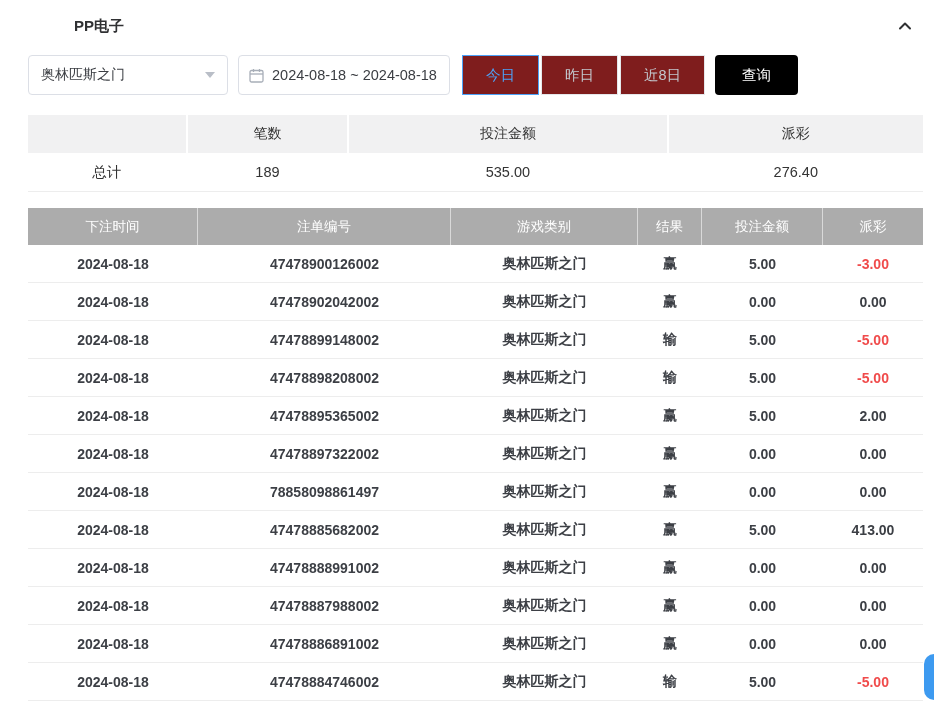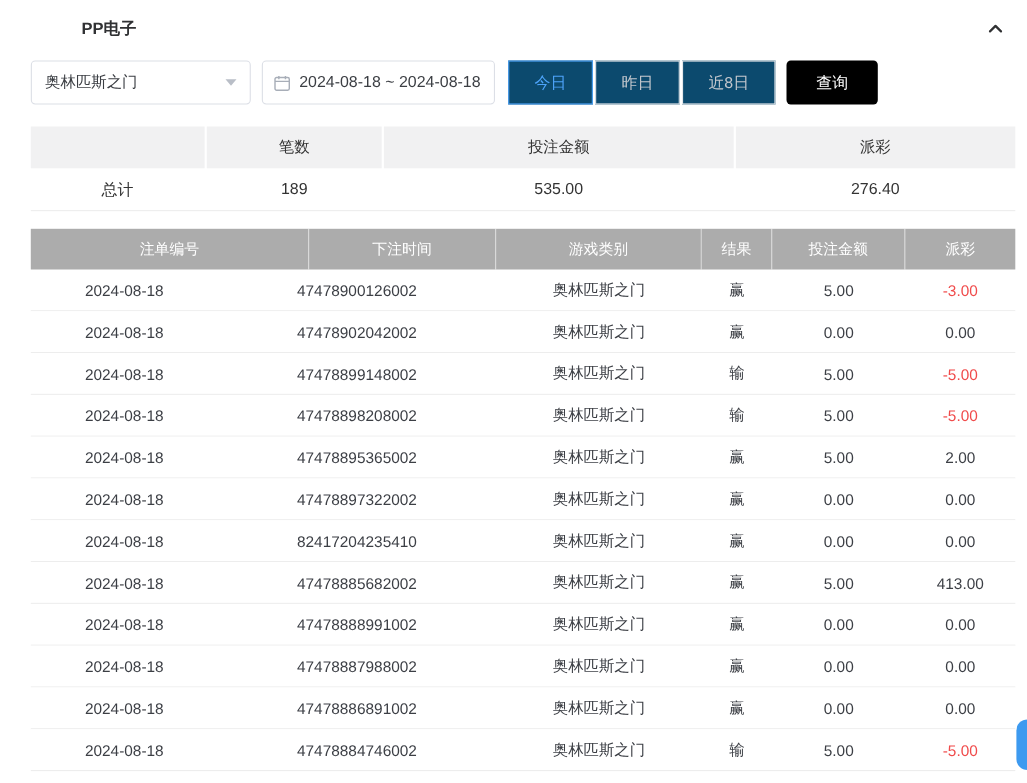--- a/index.html
+++ b/index.html
@@ -25,21 +25,21 @@
     display:flex; align-items:center; justify-content:space-between;
     padding:0 12px; font-size:14px; color:#3b3e43; background:#fff; cursor:pointer;
   }
   .caret { width:0; height:0; border-left:5px solid transparent; border-right:5px solid transparent; border-top:6px solid #b9bec7; }
   .date-box {
     margin-left:10px; width:212px; height:40px; border:1px solid #dcdfe6; border-radius:4px;
     display:flex; align-items:center; padding:0 10px; font-size:14.5px; color:#3b3e43; background:#fff; cursor:pointer;
   }
   .date-box .cal { margin-right:8px; display:flex; align-items:center; }
   .quick-btn {
-    height:40px; padding:0 23px; background:#0c4a6e; font-size:14.5px;
+    height:40px; padding:0 23px; background:#7f1d1d; font-size:14.5px;
     border:1px solid #e4e7ea; color:#c3c7cd; cursor:pointer;
   }
   .quick-btn.first { margin-left:12px; }
   .quick-btn + .quick-btn { margin-left:2px; }
   .quick-btn.active { border-color:#4da3f9; color:#4da3f9; position:relative; z-index:1; }
   .query-btn {
     margin-left:10px; height:40px; padding:0 27px; background:#000000; color:#fff;
     border:none; border-radius:4px; font-size:14.5px; cursor:pointer;
   }
 
@@ -55,21 +55,21 @@
 
   
   .bet-table { margin-top:16px; width:895px; }
   .t-head { display:flex; height:37px; }
   .t-head .th {
     background:#acacac; color:#fff; font-size:13.5px;
     display:flex; align-items:center; justify-content:center;
     border-right:1px solid rgba(255,255,255,.55);
   }
   .t-head .th:last-child { border-right:none; }
-  .t-body .tr { display:flex; height:38px; border-bottom:1px solid #ededed; background:#fff; }
+  .t-body .tr { display:flex; height:38px; border-bottom:1px solid #ededed; background:#fff;font-weight:bold; }
   .t-body .td { display:flex; align-items:center; justify-content:center; font-size:14px; color:#3c3f45; }
   .c-time { width:170px; } .c-id { width:253px; } .c-game { width:187px; }
   .c-result { width:64px; } .c-bet { width:121px; } .c-payout { width:100px; }
   .td.neg { color:#f04b4b; }
 
   
   .float-widget {
     position:absolute; right:0; bottom:12px; width:10px; height:46px;
     background:#3d9af0; border-radius:10px 0 0 10px; cursor:pointer;
   }
@@ -120,22 +120,22 @@
     <div class="s-row">
       <div class="s-cell sc1">总计</div>
       <div class="s-cell sc2">189</div>
       <div class="s-cell sc3">535.00</div>
       <div class="s-cell sc4">276.40</div>
     </div>
   </div>
 
   <div class="bet-table">
     <div class="t-head">
+      <div class="th c-time">下注时间</div>
       <div class="th c-id">注单编号</div>
-      <div class="th c-time">下注时间</div>
       <div class="th c-game">游戏类别</div>
       <div class="th c-result">结果</div>
       <div class="th c-bet">投注金额</div>
       <div class="th c-payout">派彩</div>
     </div>
     <div class="t-body">
         <div class="tr">
           <div class="td c-time">2024-08-18</div>
           <div class="td c-id">47478900126002</div>
           <div class="td c-game">奥林匹斯之门</div>
@@ -178,21 +178,21 @@
         <div class="tr">
           <div class="td c-time">2024-08-18</div>
           <div class="td c-id">47478897322002</div>
           <div class="td c-game">奥林匹斯之门</div>
           <div class="td c-result">赢</div>
           <div class="td c-bet">0.00</div>
           <div class="td c-payout">0.00</div>
         </div>
         <div class="tr">
           <div class="td c-time">2024-08-18</div>
-          <div class="td c-id">82417204235410</div>
+          <div class="td c-id">78858098861497</div>
           <div class="td c-game">奥林匹斯之门</div>
           <div class="td c-result">赢</div>
           <div class="td c-bet">0.00</div>
           <div class="td c-payout">0.00</div>
         </div>
         <div class="tr">
           <div class="td c-time">2024-08-18</div>
           <div class="td c-id">47478885682002</div>
           <div class="td c-game">奥林匹斯之门</div>
           <div class="td c-result">赢</div>

